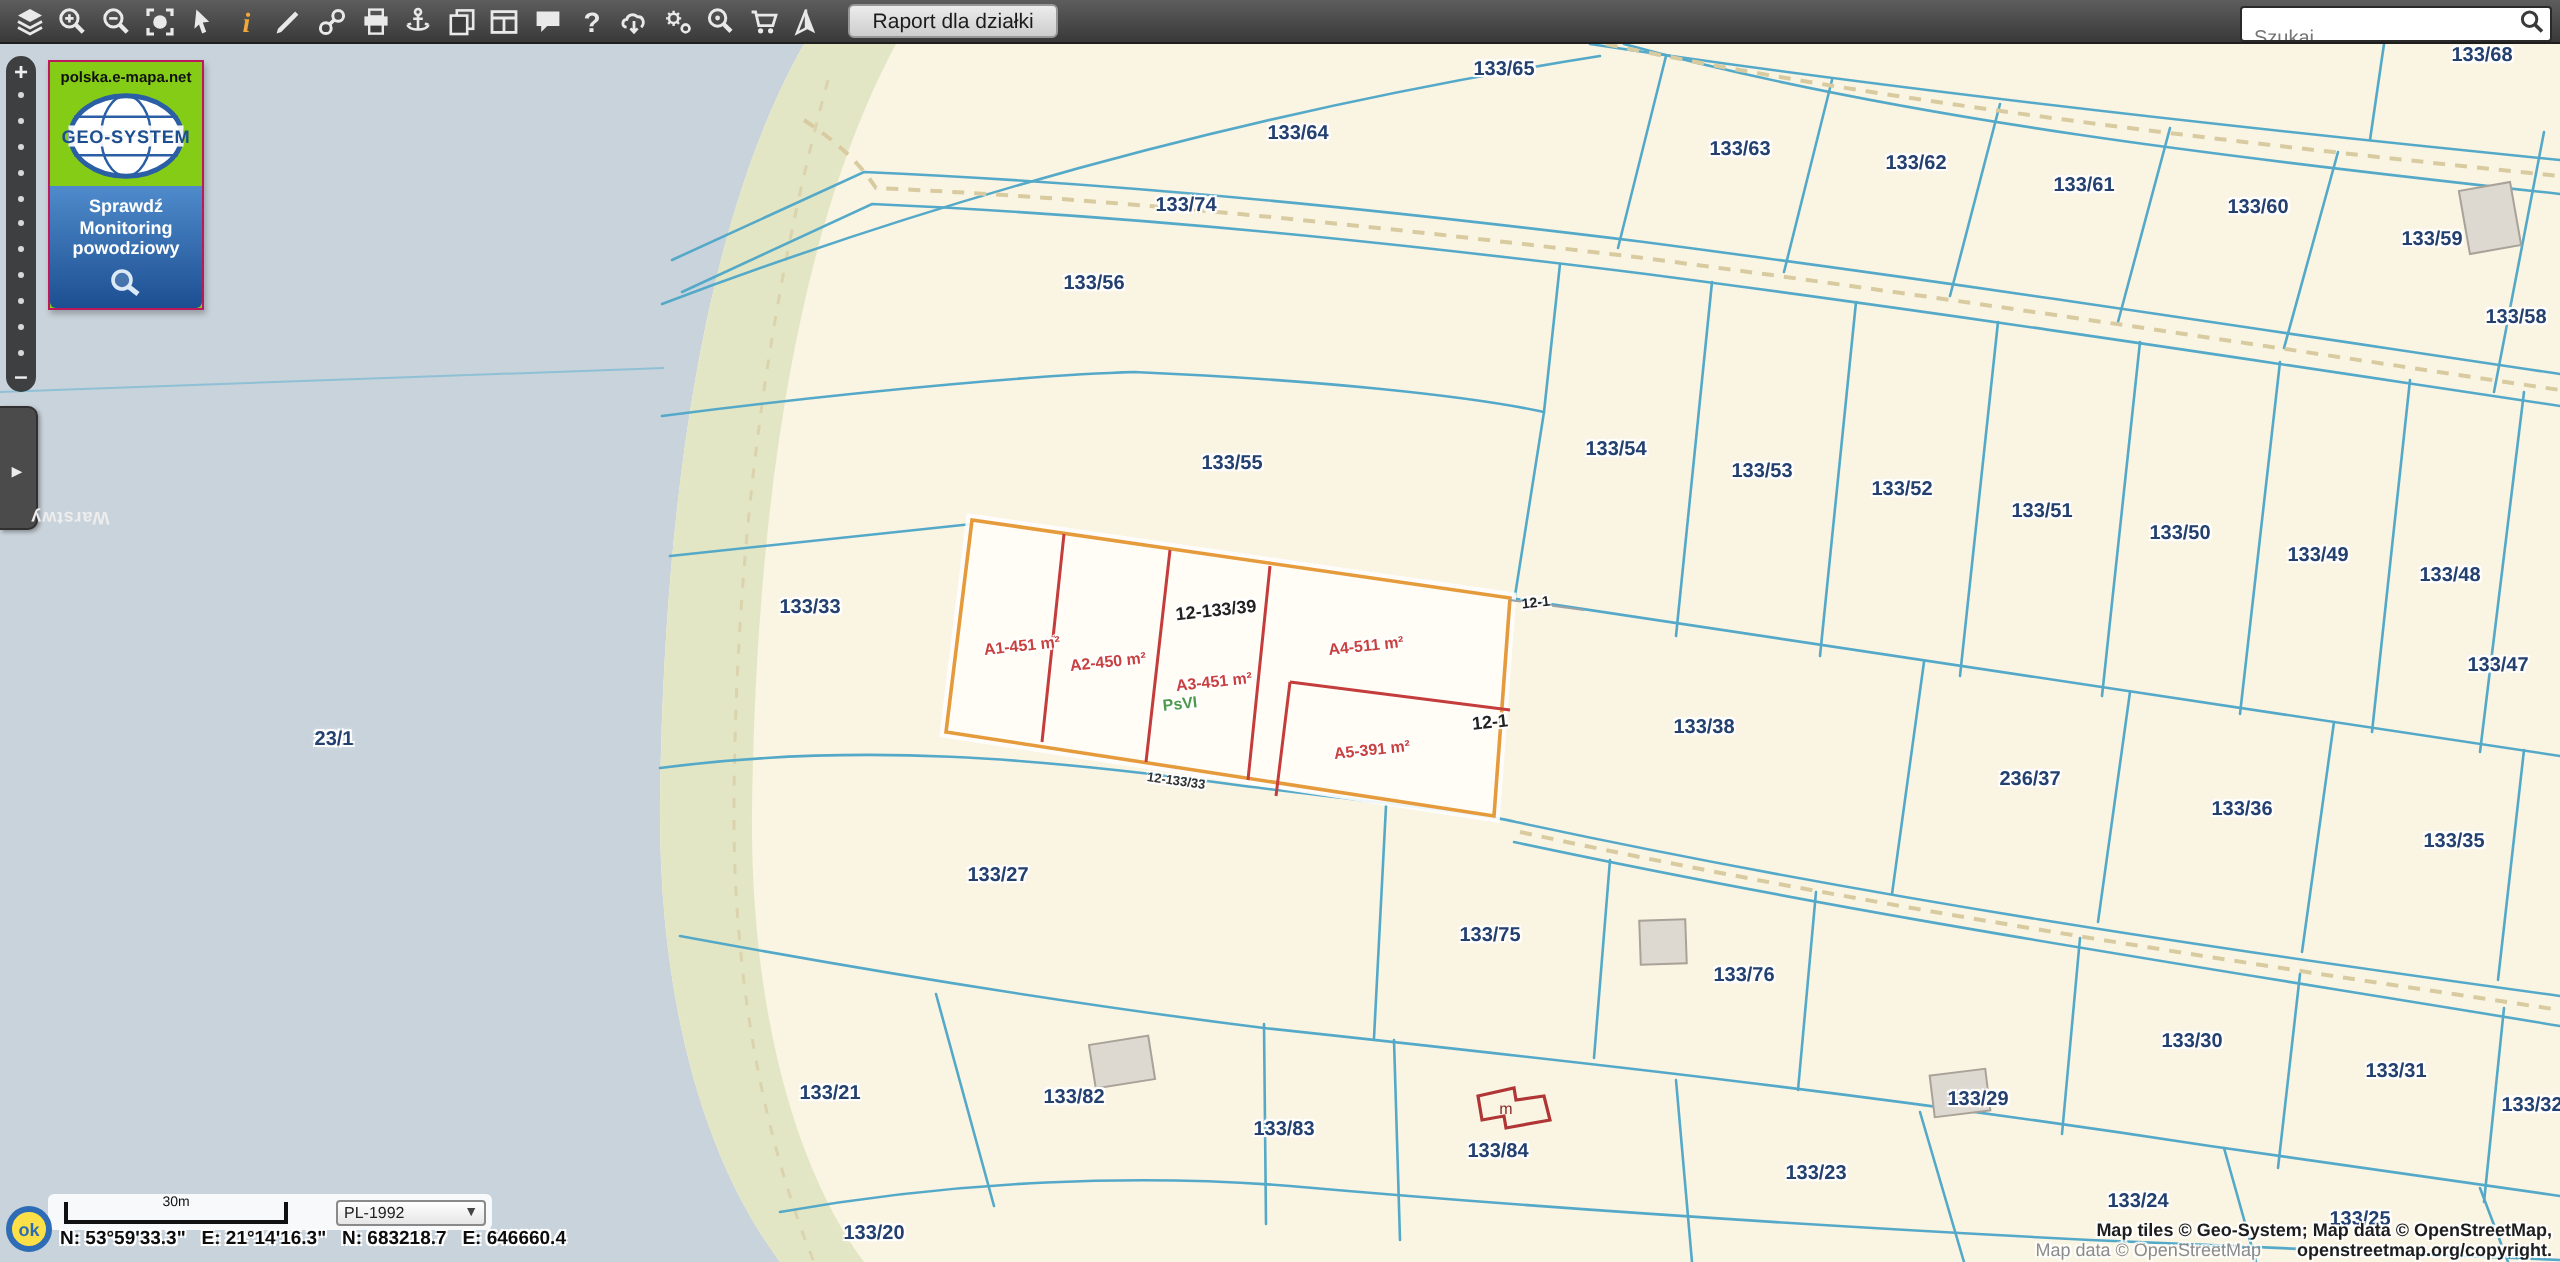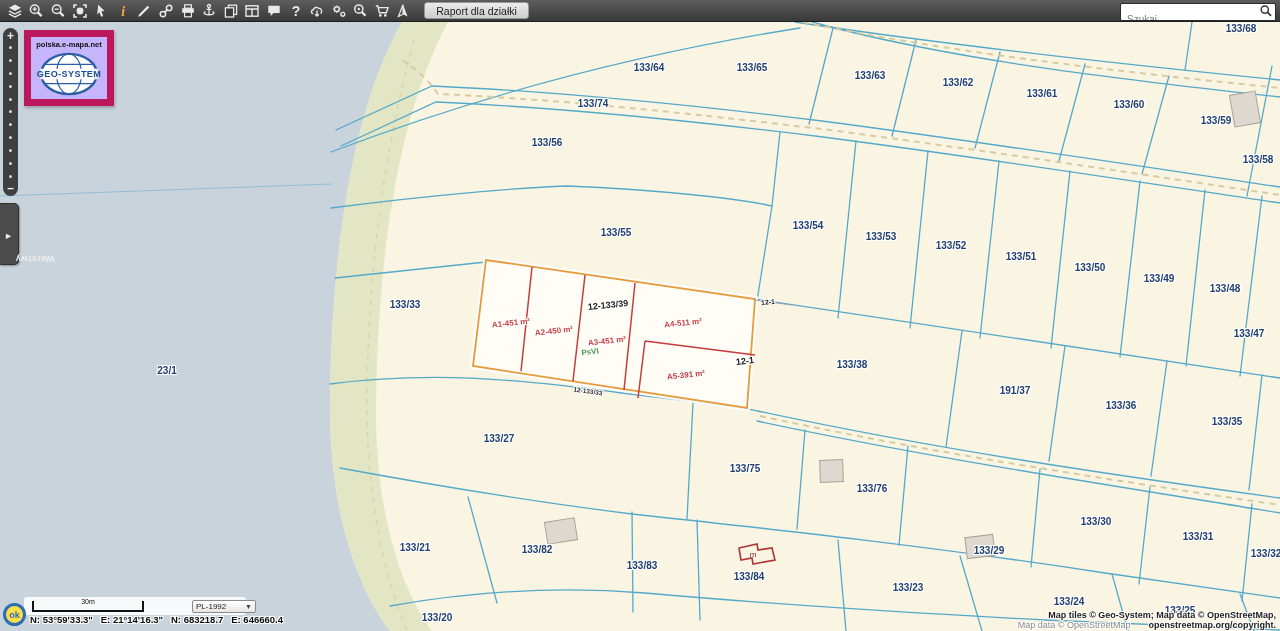--- a/index.html
+++ b/index.html
@@ -43,40 +43,40 @@
   .zdot{width:3px;height:3px;border-radius:50%;background:#d8d8d8;}
 
   
   #layers-tab{position:absolute;left:0;top:203px;width:18px;height:60px;z-index:5;
     background:#4b4b4b;border:1px solid #303030;border-left:none;border-radius:0 5px 5px 0;
     box-shadow:1px 1px 2px rgba(0,0,0,.35);cursor:pointer;}
   #layers-tab span{position:absolute;left:-22px;top:26px;width:62px;height:12px;text-align:center;
     transform:rotate(-90deg);color:#ededed;font-size:9px;font-weight:bold;letter-spacing:.4px;white-space:nowrap;}
 
   
-  #logo-panel{position:absolute;left:24px;top:30px;width:76px;z-index:5;background:#c4b5fd;
-    border:7px solid #be185d;box-shadow:1px 2px 3px rgba(0,0,0,.25);font-weight:bold;}
+  #logo-panel{position:absolute;left:24px;top:30px;width:76px;z-index:5;background:#84cc16;
+    border:1px solid #be185d;box-shadow:1px 2px 3px rgba(0,0,0,.25);font-weight:bold;}
   #logo-site{font-size:7.5px;color:#111;text-align:center;padding:3px 0 1px;}
   #logo-globe{display:block;margin:1px auto 2px;}
   #logo-banner{background:linear-gradient(#4f8bcc,#1c4f92);color:#fff;text-align:center;
     font-size:9px;line-height:10.5px;padding:5px 2px 3px;border-radius:0 0 3px 3px;}
   #logo-banner .mag{margin-top:3px;}
 
   
   #status-panel{position:absolute;left:24px;top:597px;width:222px;height:18px;z-index:4;
     background:rgba(255,255,255,.85);border-radius:3px;}
   #ok-btn{position:absolute;left:3px;top:603px;width:17px;height:17px;border-radius:50%;z-index:6;
     background:#fde047;border:3px solid #2e6db5;color:#2e6db5;font-size:9px;font-weight:bold;
     display:flex;align-items:center;justify-content:center;cursor:pointer;}
   #scalebar{position:absolute;left:32px;top:601px;width:108px;height:9px;z-index:5;
     border-left:2px solid #111;border-right:2px solid #111;border-bottom:2px solid #111;}
   #scalebar span{position:absolute;left:0;right:0;top:-3px;text-align:center;font-size:7px;color:#111;}
-  #proj-select{position:absolute;left:168px;top:600px;width:64px;height:13px;z-index:5;
+  #proj-select{position:absolute;left:168px;top:600px;width:75px;height:13px;z-index:5;
     background:linear-gradient(#fff,#e6e6e6);border:1px solid #8a8a8a;border-radius:2px;
-    font-size:8px;color:#222;display:flex;align-items:center;padding:0 3px;box-sizing:border-box;cursor:pointer;margin-left:24px;}
+    font-size:8px;color:#222;display:flex;align-items:center;padding:0 3px;box-sizing:border-box;cursor:pointer;}
   #proj-select .caret{margin-left:auto;font-size:7px;color:#444;}
   #coords{position:absolute;left:30px;top:614px;z-index:5;font-size:9.5px;font-weight:bold;color:#0c0c0c;
     white-space:pre;text-shadow:-1px -1px 0 #fff,1px -1px 0 #fff,-1px 1px 0 #fff,1px 1px 0 #fff;}
 
   
   #attrib{position:absolute;right:4px;bottom:1px;z-index:6;text-align:right;font-size:9px;
     line-height:10px;color:#1d1d1d;font-weight:bold;
     text-shadow:-1px -1px 0 rgba(255,255,255,.9),1px -1px 0 rgba(255,255,255,.9),-1px 1px 0 rgba(255,255,255,.9),1px 1px 0 rgba(255,255,255,.9);}
   #attrib .gray{color:#8c8c8c;font-weight:normal;margin-right:18px;}
 </style>
@@ -160,21 +160,21 @@
         <rect x="1232" y="93" width="26" height="32" fill="#ddd8d0" stroke="#a8a298" stroke-width="1" transform="rotate(-10 1245 109)"></rect>
         <rect x="820" y="460" width="23" height="22" fill="#ddd8d0" stroke="#a8a298" stroke-width="1" transform="rotate(-2 831.5 471)"></rect>
         <rect x="966" y="536" width="28" height="21" fill="#ddd8d0" stroke="#a8a298" stroke-width="1" transform="rotate(-7 980 546.5)"></rect>
         <rect x="546" y="520" width="30" height="22" fill="#ddd8d0" stroke="#a8a298" stroke-width="1" transform="rotate(-9 561 531)"></rect>
         <polygon points="739,548 757,544 758,550 772,548 775,560 753,564 752,558 741,560" fill="none" stroke="#b03535" stroke-width="1.6"></polygon>
         <text x="753" y="557" font-size="8" fill="#8a2a2a" text-anchor="middle" font-family="Liberation Sans, sans-serif">m</text>
       </g>
   </svg>
 
   <div id="label-layer">
-      <div class="map-label" style="left: 752px; top: 35px; margin-top: 32px;">133/65</div>
+      <div class="map-label" style="left: 752px; top: 35px;">133/65</div>
       <div class="map-label" style="left: 1241px; top: 28px;">133/68</div>
       <div class="map-label" style="left: 649px; top: 67px;">133/64</div>
       <div class="map-label" style="left: 870px; top: 75px;">133/63</div>
       <div class="map-label" style="left: 958px; top: 82px;">133/62</div>
       <div class="map-label" style="left: 1042px; top: 93px;">133/61</div>
       <div class="map-label" style="left: 1129px; top: 104px;">133/60</div>
       <div class="map-label" style="left: 1216px; top: 120px;">133/59</div>
       <div class="map-label" style="left: 1258px; top: 159px;">133/58</div>
       <div class="map-label" style="left: 593px; top: 103px;">133/74</div>
       <div class="map-label" style="left: 547px; top: 142px;">133/56</div>
@@ -183,21 +183,21 @@
       <div class="map-label" style="left: 881px; top: 236px;">133/53</div>
       <div class="map-label" style="left: 951px; top: 245px;">133/52</div>
       <div class="map-label" style="left: 1021px; top: 256px;">133/51</div>
       <div class="map-label" style="left: 1090px; top: 267px;">133/50</div>
       <div class="map-label" style="left: 1159px; top: 278px;">133/49</div>
       <div class="map-label" style="left: 1225px; top: 288px;">133/48</div>
       <div class="map-label" style="left: 1249px; top: 333px;">133/47</div>
       <div class="map-label" style="left: 405px; top: 304px;">133/33</div>
       <div class="map-label" style="left: 167px; top: 326px; margin-top: 44px;">23/1</div>
       <div class="map-label" style="left: 852px; top: 364px;">133/38</div>
-      <div class="map-label" style="left: 1015px; top: 390px;">191/37</div>
+      <div class="map-label" style="left: 1015px; top: 390px;">236/37</div>
       <div class="map-label" style="left: 1121px; top: 405px;">133/36</div>
       <div class="map-label" style="left: 1227px; top: 421px;">133/35</div>
       <div class="map-label" style="left: 499px; top: 438px;">133/27</div>
       <div class="map-label" style="left: 745px; top: 468px;">133/75</div>
       <div class="map-label" style="left: 872px; top: 488px;">133/76</div>
       <div class="map-label" style="left: 989px; top: 507px; margin-top: 43px;">133/29</div>
       <div class="map-label" style="left: 1096px; top: 521px;">133/30</div>
       <div class="map-label" style="left: 1198px; top: 536px;">133/31</div>
       <div class="map-label" style="left: 1266px; top: 553px;">133/32</div>
       <div class="map-label" style="left: 415px; top: 547px;">133/21</div>
@@ -377,20 +377,31 @@
 
 <div id="logo-panel">
   <div id="logo-site">polska.e-mapa.net</div>
   <svg id="logo-globe" width="64" height="46" viewBox="0 0 64 48">
     <ellipse cx="32" cy="24" rx="29" ry="21" fill="#fff" stroke="#2a5fa5" stroke-width="2.5"></ellipse>
     <ellipse cx="32" cy="24" rx="13" ry="21" fill="none" stroke="#2a5fa5" stroke-width="1.3"></ellipse>
     <path d="M5,14 H59 M3,24 H61 M5,34 H59" stroke="#2a5fa5" stroke-width="1.3" fill="none"></path>
     <rect x="2" y="18.5" width="60" height="11" fill="#ffffff" opacity="0.92"></rect>
     <text x="32" y="27.5" font-size="9.5" font-weight="bold" fill="#1d4e8f" text-anchor="middle" font-family="Liberation Sans, sans-serif" letter-spacing="0.4">GEO-SYSTEM</text>
   </svg>
+  <div id="logo-banner">
+    <div>Sprawdź</div>
+    <div>Monitoring</div>
+    <div>powodziowy</div>
+    <div class="mag">
+      <svg width="20" height="16" viewBox="0 0 20 16">
+          <circle cx="8" cy="7" r="4.5" stroke="#dce9f7" stroke-width="1.8" fill="rgba(255,255,255,0.15)"></circle>
+          <line x1="11.5" y1="10.5" x2="16" y2="14" stroke="#dce9f7" stroke-width="2.5"></line>
+        </svg>
+    </div>
+  </div>
 </div>
 
 <div id="status-panel"></div>
 <div id="ok-btn">ok</div>
 <div id="scalebar">
   <span>30m</span>
 </div>
 <div id="proj-select">
   <span>PL-1992</span>
   <span class="caret">▼</span>

